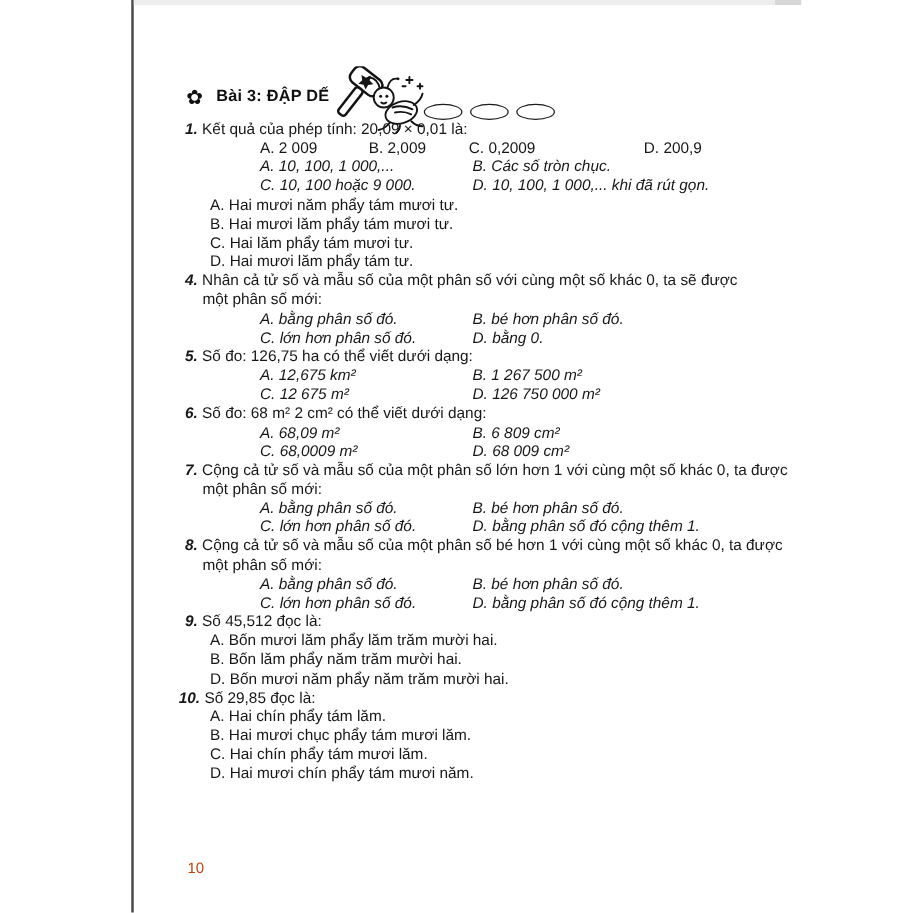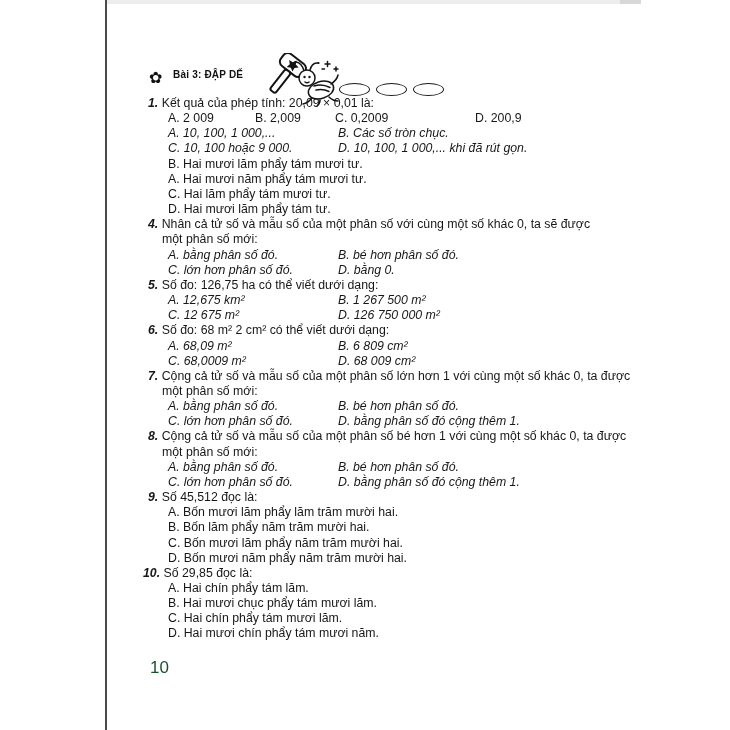--- a/index.html
+++ b/index.html
@@ -11,43 +11,43 @@
   .spine-line { position:absolute; left:105px; top:0; width:1.5px; height:730px; background:#4a4a4a; }
   .top-strip { position:absolute; left:107px; top:0; width:534px; height:4px;
                background:linear-gradient(90deg,#ededed 0 96%, #d8d8d8 96% 100%); }
 
   .content { position:absolute; left:148px; top:62px; width:470px; }
 
   
   .hdr { position:relative; height:34px; }
   .flower { position:absolute; left:1px; top:8px; font-size:16px; line-height:16px; color:#101010;
             font-family:"DejaVu Sans", sans-serif; }
-  .title { position:absolute; left:25px; top:7px; font-size:10px; font-weight:bold; letter-spacing:.2px; color:#101010; white-space:nowrap; }
+  .title { position:absolute; left:25px; top:7px; font-size:13px; font-weight:bold; letter-spacing:.2px; color:#101010; white-space:nowrap; }
   .hammer { position:absolute; left:110px; top:-9px; }
   .cricket { position:absolute; left:143px; top:-4px; }
   .ovals { position:absolute; left:191px; top:21px; display:flex; gap:6px; }
   .oval { width:31px; height:13px; border:1.4px solid #1c1c1c; border-radius:50%; background:#fff; }
 
   
   .qs { font-size:12.3px; }
   .qline { line-height:15.16px; height:15.16px; white-space:nowrap; }
   .qline.cont { margin-left:14px; }
   .qnum { font-weight:bold; font-style:italic; }
   .qnum.wide { margin-left:-5px; }
-  .opt { line-height:15.16px; height:15.16px; white-space:nowrap; }
+  .opt { line-height:15.16px; height:15.16px; white-space:nowrap;margin-left:40px; }
   .opts.list .opt { margin-left:20px; }
   .opts.grid2 { display:grid; grid-template-columns:170px auto; margin-left:20px;font-style:italic; }
   .opts.row4 { position:relative; height:15.16px; }
   .opts.row4 .opt { position:absolute; top:0; }
   .opts.row4 .opt:nth-child(1){ left:20px; }
   .opts.row4 .opt:nth-child(2){ left:107px; }
   .opts.row4 .opt:nth-child(3){ left:187px; }
   .opts.row4 .opt:nth-child(4){ left:327px;text-align:center; }
 
-  .page-number { position:absolute; left:150px; top:658px; font-size:17px; color:#14532d; }
+  .page-number { position:absolute; left:150px; top:687px; font-size:12px; color:#c2410c; }
 </style>
 </head>
 <body>
 
 <div class="page">
   <div class="spine-line"></div>
   <div class="top-strip"></div>
 
   <div class="content">
 
@@ -106,22 +106,22 @@
         <div class="question">
           <div class="opts grid2">
             <div class="opt">A. 10, 100, 1 000,...</div>
             <div class="opt">B. Các số tròn chục.</div>
             <div class="opt">C. 10, 100 hoặc 9 000.</div>
             <div class="opt">D. 10, 100, 1 000,... khi đã rút gọn.</div>
           </div>
         </div>
         <div class="question">
           <div class="opts list">
+            <div class="opt">A. Hai mươi năm phẩy tám mươi tư.</div>
             <div class="opt">B. Hai mươi lăm phẩy tám mươi tư.</div>
-            <div class="opt">A. Hai mươi năm phẩy tám mươi tư.</div>
             <div class="opt">C. Hai lăm phẩy tám mươi tư.</div>
             <div class="opt">D. Hai mươi lăm phẩy tám tư.</div>
           </div>
         </div>
         <div class="question">
           <div class="qline"><span class="qnum">4.</span> <span>Nhân cả tử số và mẫu số của một phân số với cùng một số khác 0, ta sẽ được</span></div>
           <div class="qline cont">một phân số mới:</div>
           <div class="opts grid2">
             <div class="opt">A. bằng phân số đó.</div>
             <div class="opt">B. bé hơn phân số đó.</div>
@@ -165,21 +165,20 @@
             <div class="opt">B. bé hơn phân số đó.</div>
             <div class="opt">C. lớn hơn phân số đó.</div>
             <div class="opt">D. bằng phân số đó cộng thêm 1.</div>
           </div>
         </div>
         <div class="question">
           <div class="qline"><span class="qnum">9.</span> <span>Số 45,512 đọc là:</span></div>
           <div class="opts list">
             <div class="opt">A. Bốn mươi lăm phẩy lăm trăm mười hai.</div>
             <div class="opt">B. Bốn lăm phẩy năm trăm mười hai.</div>
-            <div class="opt">C. Bốn mươi lăm phẩy năm trăm mười hai.</div>
             <div class="opt">D. Bốn mươi năm phẩy năm trăm mười hai.</div>
           </div>
         </div>
         <div class="question">
           <div class="qline"><span class="qnum wide">10.</span> <span>Số 29,85 đọc là:</span></div>
           <div class="opts list">
             <div class="opt">A. Hai chín phẩy tám lăm.</div>
             <div class="opt">B. Hai mươi chục phẩy tám mươi lăm.</div>
             <div class="opt">C. Hai chín phẩy tám mươi lăm.</div>
             <div class="opt">D. Hai mươi chín phẩy tám mươi năm.</div>

